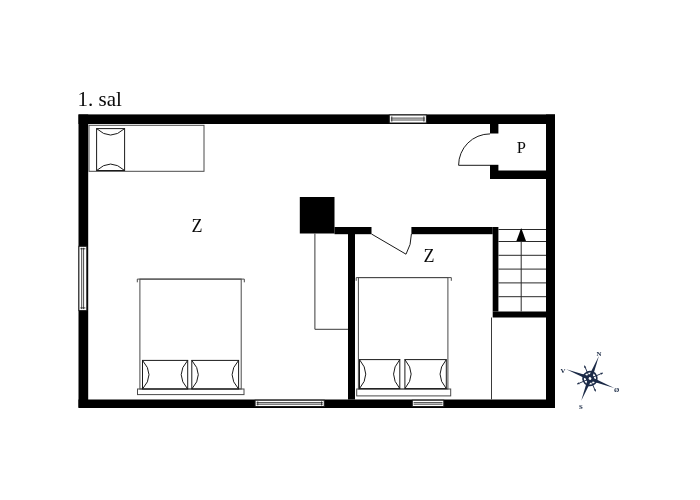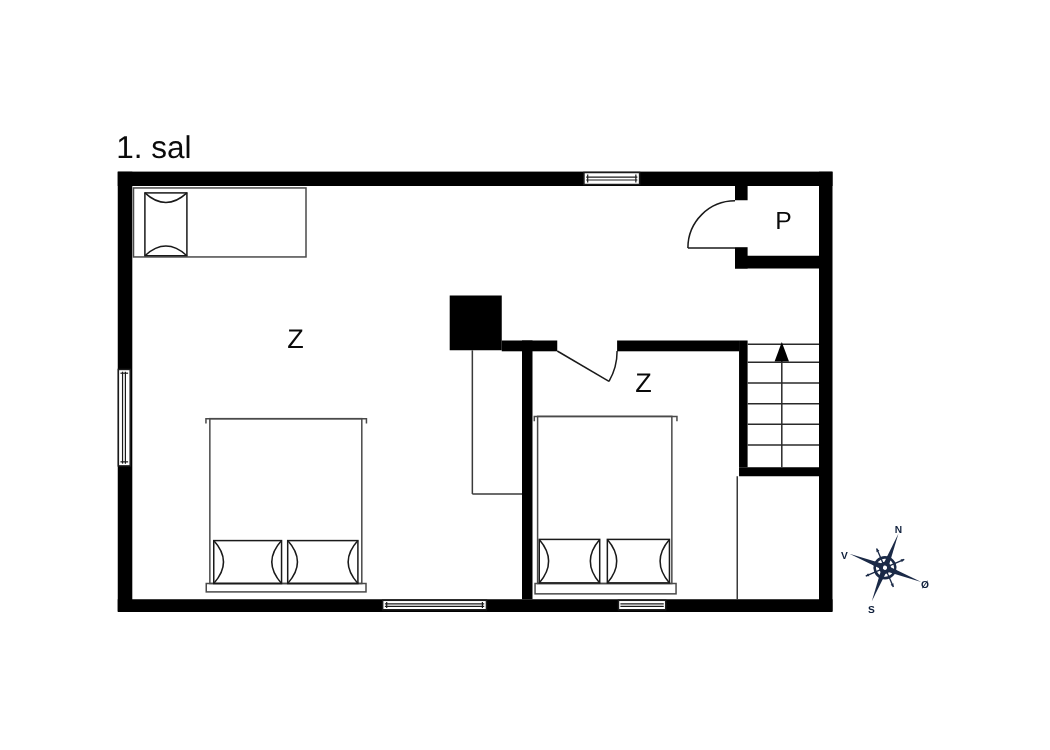--- a/index.html
+++ b/index.html
@@ -1,16 +1,16 @@
 <!DOCTYPE html>
 <html><head>
 <meta charset="utf-8">
 <style>
   html,body{margin:0;padding:0;background:#fff;}
-  .wrap{width:700px;height:500px;position:relative;font-family:Liberation Sans, sans-serif;transform:translateZ(0);}
+  .wrap{width:700px;height:500px;position:relative;font-family:Liberation Serif, serif;transform:translateZ(0);}
   svg{display:block;}
 </style>
 </head>
 <body>
 <div class="wrap">
 <svg width="700" height="500" viewBox="0 0 700 500">
 
   <rect x="0" y="0" width="700" height="500" fill="#ffffff"></rect>
 
   <text x="77.5" y="105.5" font-size="21" fill="#0a0a0a" style="filter:grayscale(1)">1. sal</text>

